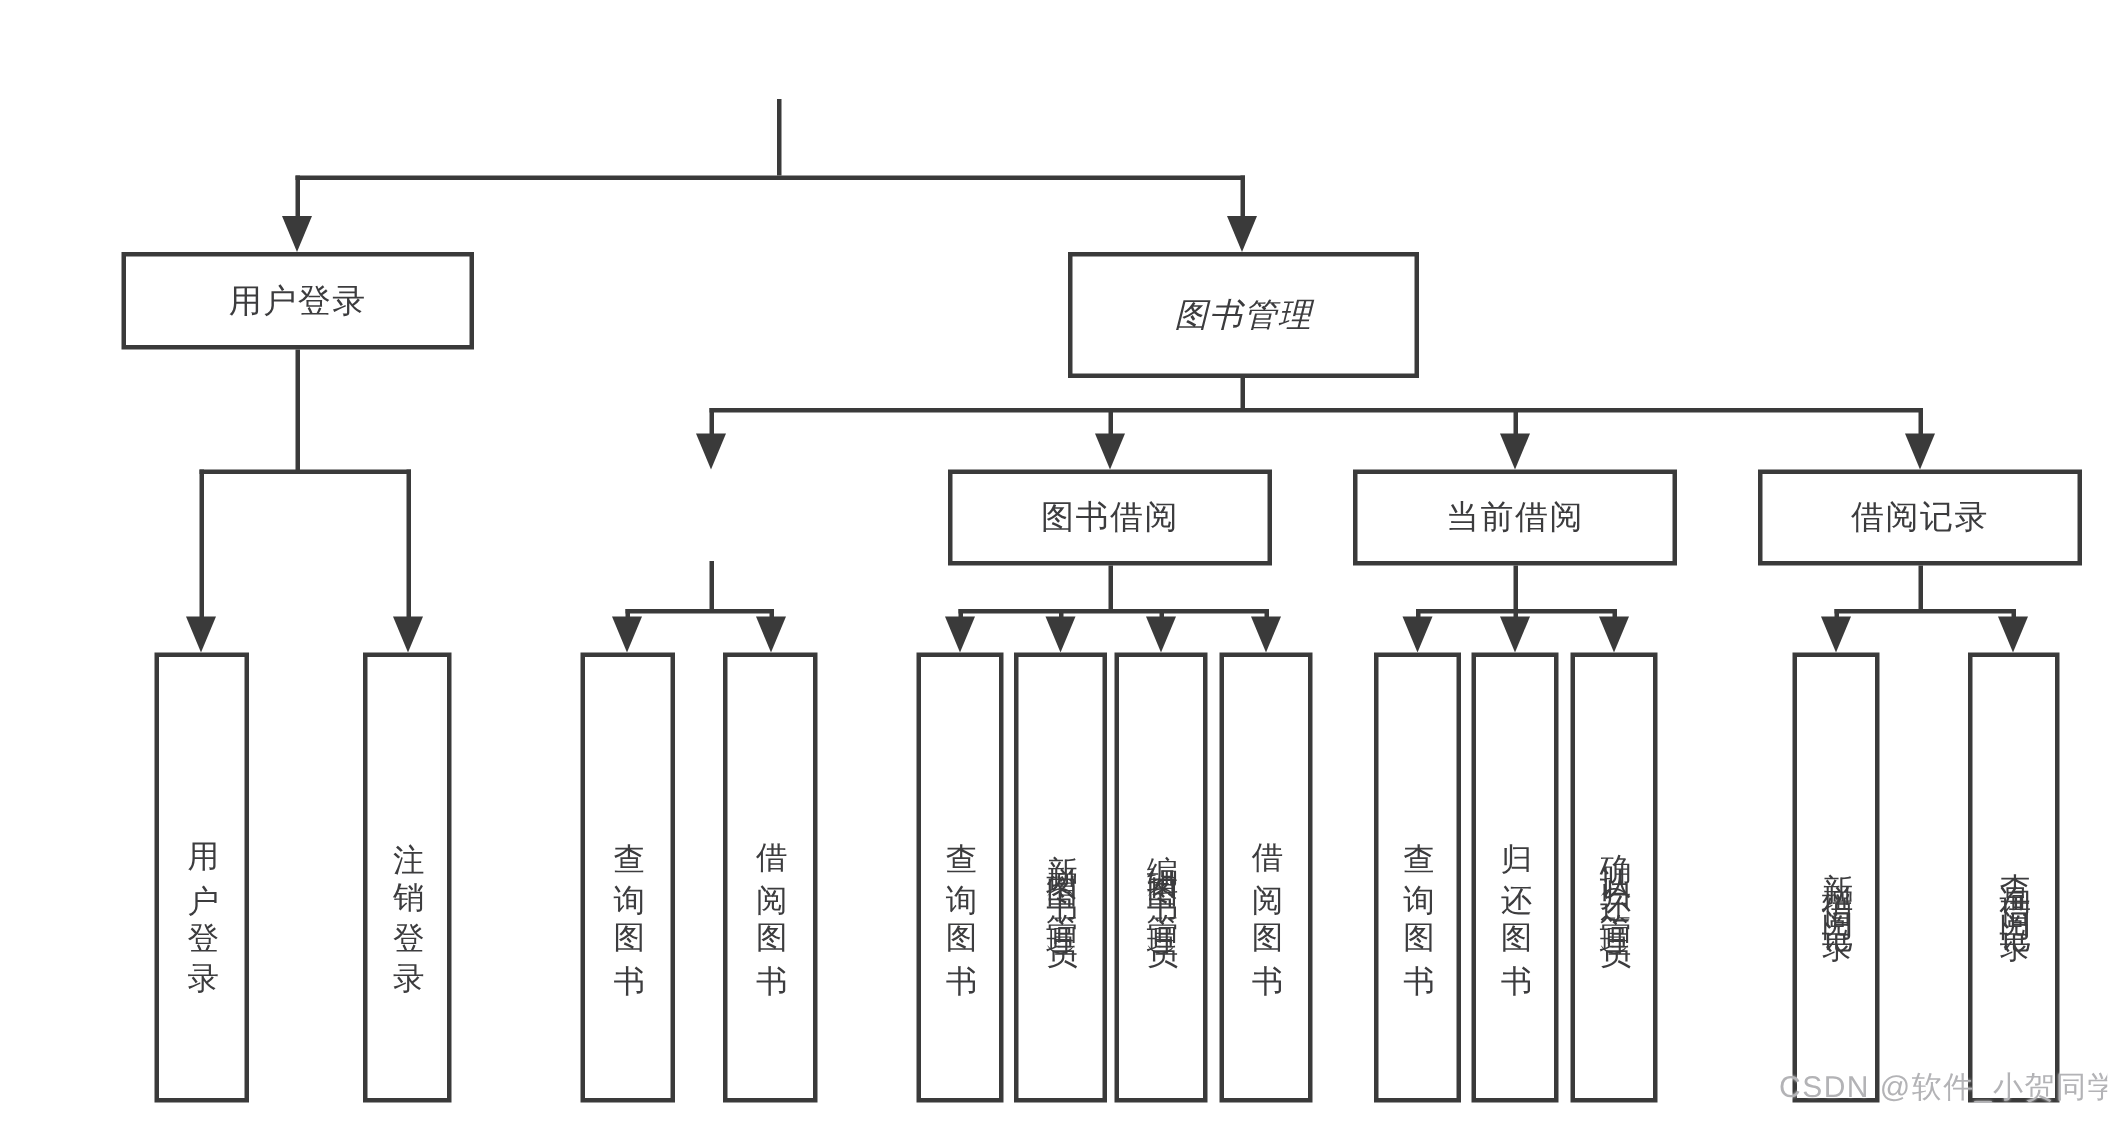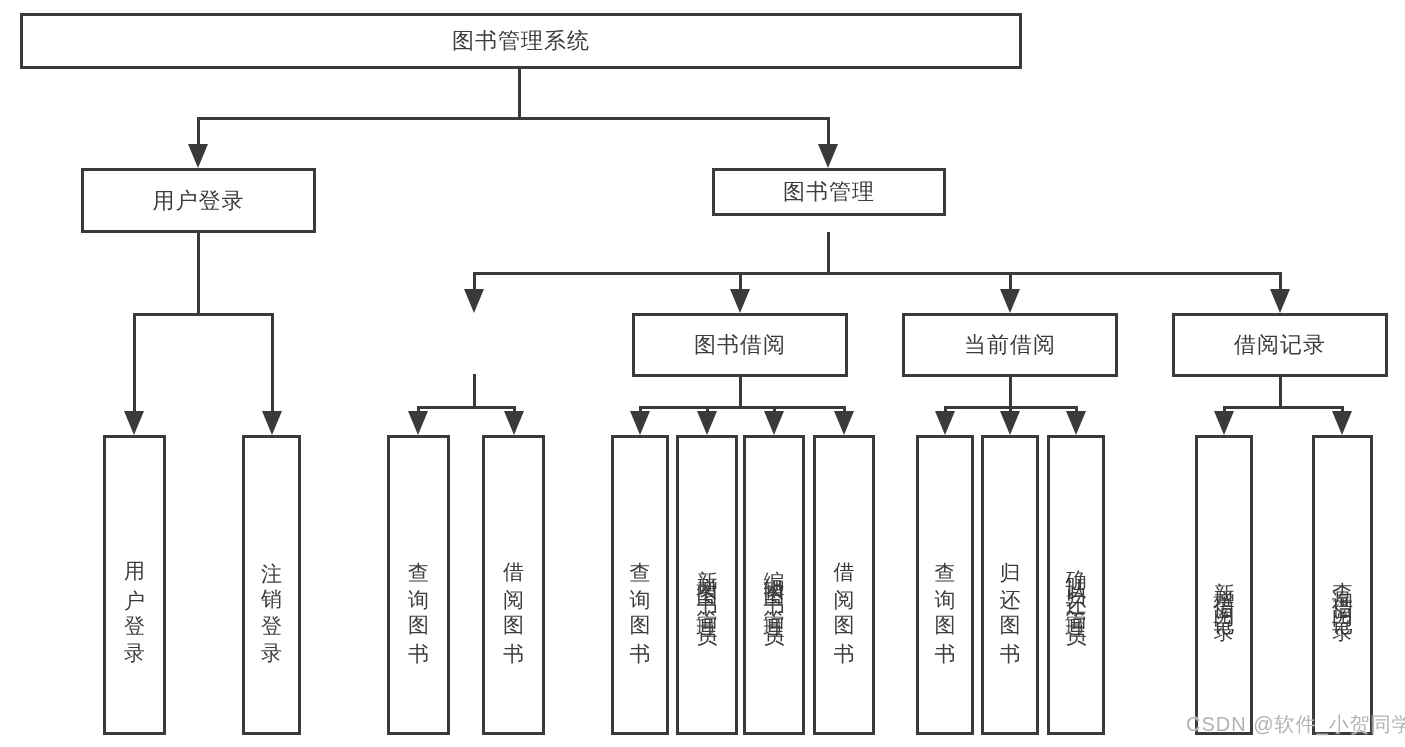--- a/index.html
+++ b/index.html
@@ -91,28 +91,25 @@
   <div class="arrow" style="left:630px;top:411px;"></div>
   <div class="arrow" style="left:697px;top:411px;"></div>
   <div class="arrow" style="left:764px;top:411px;"></div>
   <div class="arrow" style="left:834px;top:411px;"></div>
   <div class="arrow" style="left:935px;top:411px;"></div>
   <div class="arrow" style="left:1000px;top:411px;"></div>
   <div class="arrow" style="left:1066px;top:411px;"></div>
   <div class="arrow" style="left:1214px;top:411px;"></div>
   <div class="arrow" style="left:1332px;top:411px;"></div>
 
-  <div class="box" style="left:20px;top:13px;width:1002px;height:56px;">
-    <span class="lbl">图书管理系统</span>
-  </div>
 
   <div class="box" style="left:81px;top:168px;width:235px;height:65px;">
     <span class="lbl">用户登录</span>
   </div>
-  <div class="box" style="left:712px;top:168px;width:234px;height:48px;">
+  <div class="box" style="left:712px;top:168px;width:234px;height:84px;font-style:italic;">
     <span class="lbl">图书管理</span>
   </div>
 
   <div class="box" style="left:632px;top:313px;width:216px;height:64px;">
     <span class="lbl">图书借阅</span>
   </div>
   <div class="box" style="left:902px;top:313px;width:216px;height:64px;">
     <span class="lbl">当前借阅</span>
   </div>
   <div class="box" style="left:1172px;top:313px;width:216px;height:64px;">

